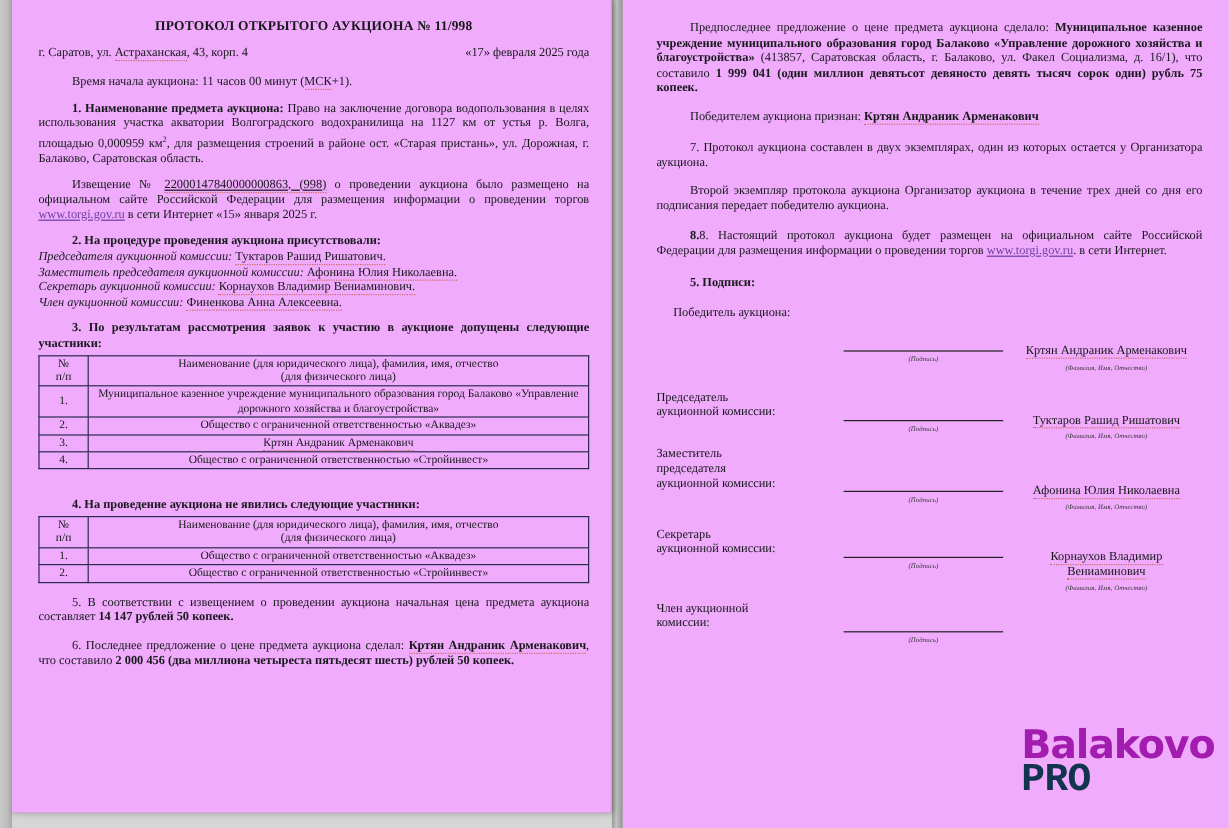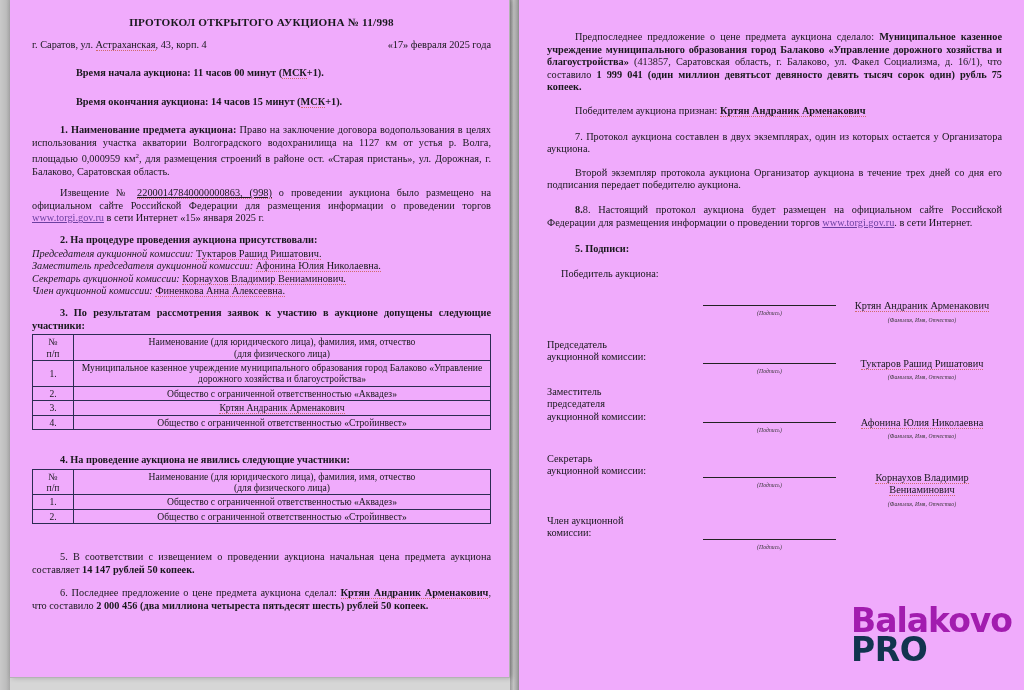--- a/index.html
+++ b/index.html
@@ -23,21 +23,21 @@
   }
   .page-left{
     left:10px;width:500px;height:678px;
     border-right:1px solid #b3b3b3;
     border-bottom:1px solid #b3b3b3;
     box-shadow:2px 0 5px rgba(0,0,0,.22);
     padding:14px 18px 0 22px;
   }
   .page-right{
     left:519px;width:505px;height:690px;
-    padding:27px 22px 0 28px;
+    padding:14px 22px 0 28px;
   }
   .gutter{
     position:absolute;left:510px;top:0;width:9px;height:690px;
     background:linear-gradient(to right,#9a9a9a 0%,#c3c3c3 40%,#a8a8a8 75%,#8e8e8e 100%);
   }
   .leftedge{
     position:absolute;left:0;top:0;width:10px;height:690px;
     background:linear-gradient(to right,#c9c9c9 0%,#bdbdbd 60%,#a9a9a9 100%);
   }
   .bottomstrip{
@@ -57,21 +57,21 @@
     text-align:center;font-weight:bold;font-size:11.2px;
     letter-spacing:.2px;margin:2px 0 10px 0;
   }
   .dateline{
     display:flex;justify-content:space-between;align-items:baseline;
     margin:0 0 12px 0;font-size:10.3px;
   }
   .p{margin:0 0 0 0;text-indent:28px;}
   .blk{margin-bottom:9px;}
   .noind{text-indent:0;}
-  .ind-line{text-indent:28px;margin:16px;font-weight:bold;}
+  .ind-line{text-indent:28px;margin:0;}
   b,.b{font-weight:bold;}
   i,.i{font-style:italic;}
   .lnk{color:#6b3fa0;text-decoration:underline;}
   .sp{ 
     border-bottom:1px dotted #d06a6a;
   }
   .u{text-decoration:underline;}
   .sup{font-size:7px;vertical-align:super;}
 
   
@@ -121,20 +121,21 @@
     text-align:left;
     user-select:none;
   }
   .logo .l1{
     font-size:33px;font-weight:bold;color:#2f93d1;letter-spacing:-1px;
     display:block;
   }
   .logo .l2{
     font-size:33px;font-weight:bold;color:#12344f;letter-spacing:-.5px;
     display:block;
+    font-family:Liberation Mono, monospace;
   }
 </style>
 </head>
 <body>
 
 <div class="screen">
 
   <div class="leftedge"></div>
   <div class="gutter"></div>
   <div class="bottomstrip"></div>
@@ -143,21 +144,20 @@
 
     <div class="title">ПРОТОКОЛ ОТКРЫТОГО АУКЦИОНА № 11/998</div>
 
     <div class="dateline">
       <span>г. Саратов, ул. <span class="sp">Астраханская</span>, 43, корп. 4</span>
       <span>«17» февраля 2025 года</span>
     </div>
 
     <div class="blk">
       <div class="ind-line">Время начала аукциона: 11 часов 00 минут (<span class="sp">МСК</span>+1).</div>
-      <div class="ind-line">Время окончания аукциона: 14 часов 15 минут (<span class="sp">МСК</span>+1).</div>
     </div>
 
     <div class="p blk">
       <b>1. Наименование предмета аукциона:</b><span> Право на заключение договора водопользования в целях использования участка акватории Волгоградского водохранилища на 1127 км от устья р. Волга, площадью 0,000959 км</span><span class="sup">2</span><span>, для размещения строений в районе ост. «Старая пристань», ул. Дорожная, г. Балаково, Саратовская область.</span>
     </div>
 
     <div class="p blk">
       <span>Извещение № </span><span class="u sp">22000147840000000863, (998)</span><span> о проведении аукциона было размещено на официальном сайте Российской Федерации для размещения информации о проведении торгов </span><a class="lnk" href="#">www.torgi.gov.ru</a><span> в сети Интернет «15» января 2025 г.</span>
     </div>
 
@@ -216,21 +216,21 @@
           <td>Общество с ограниченной ответственностью «Аквадез»</td>
         </tr>
         <tr>
           <td class="num">2.</td>
           <td><span>Общество с ограниченной ответственностью «Стройинвест»</span></td>
         </tr>
       </tbody>
         </table>
     </div>
 
-    <div class="p" style="margin-top:27px">
+    <div class="p" style="margin-top:11px">
       <span>5. В соответствии с извещением о проведении аукциона начальная цена предмета аукциона составляет </span><b>14 147 рублей 50 копеек.</b>
     </div>
 
     <div class="p" style="margin-top:11px">
       <span>6. Последнее предложение о цене предмета аукциона сделал: </span><b class="sp">Кртян Андраник Арменакович</b><span>, что составило </span><b>2 000 456 (два миллиона четыреста пятьдесят шесть) рублей 50 копеек.</b>
     </div>
 
   </div>
 
   <div class="page page-right doc">

